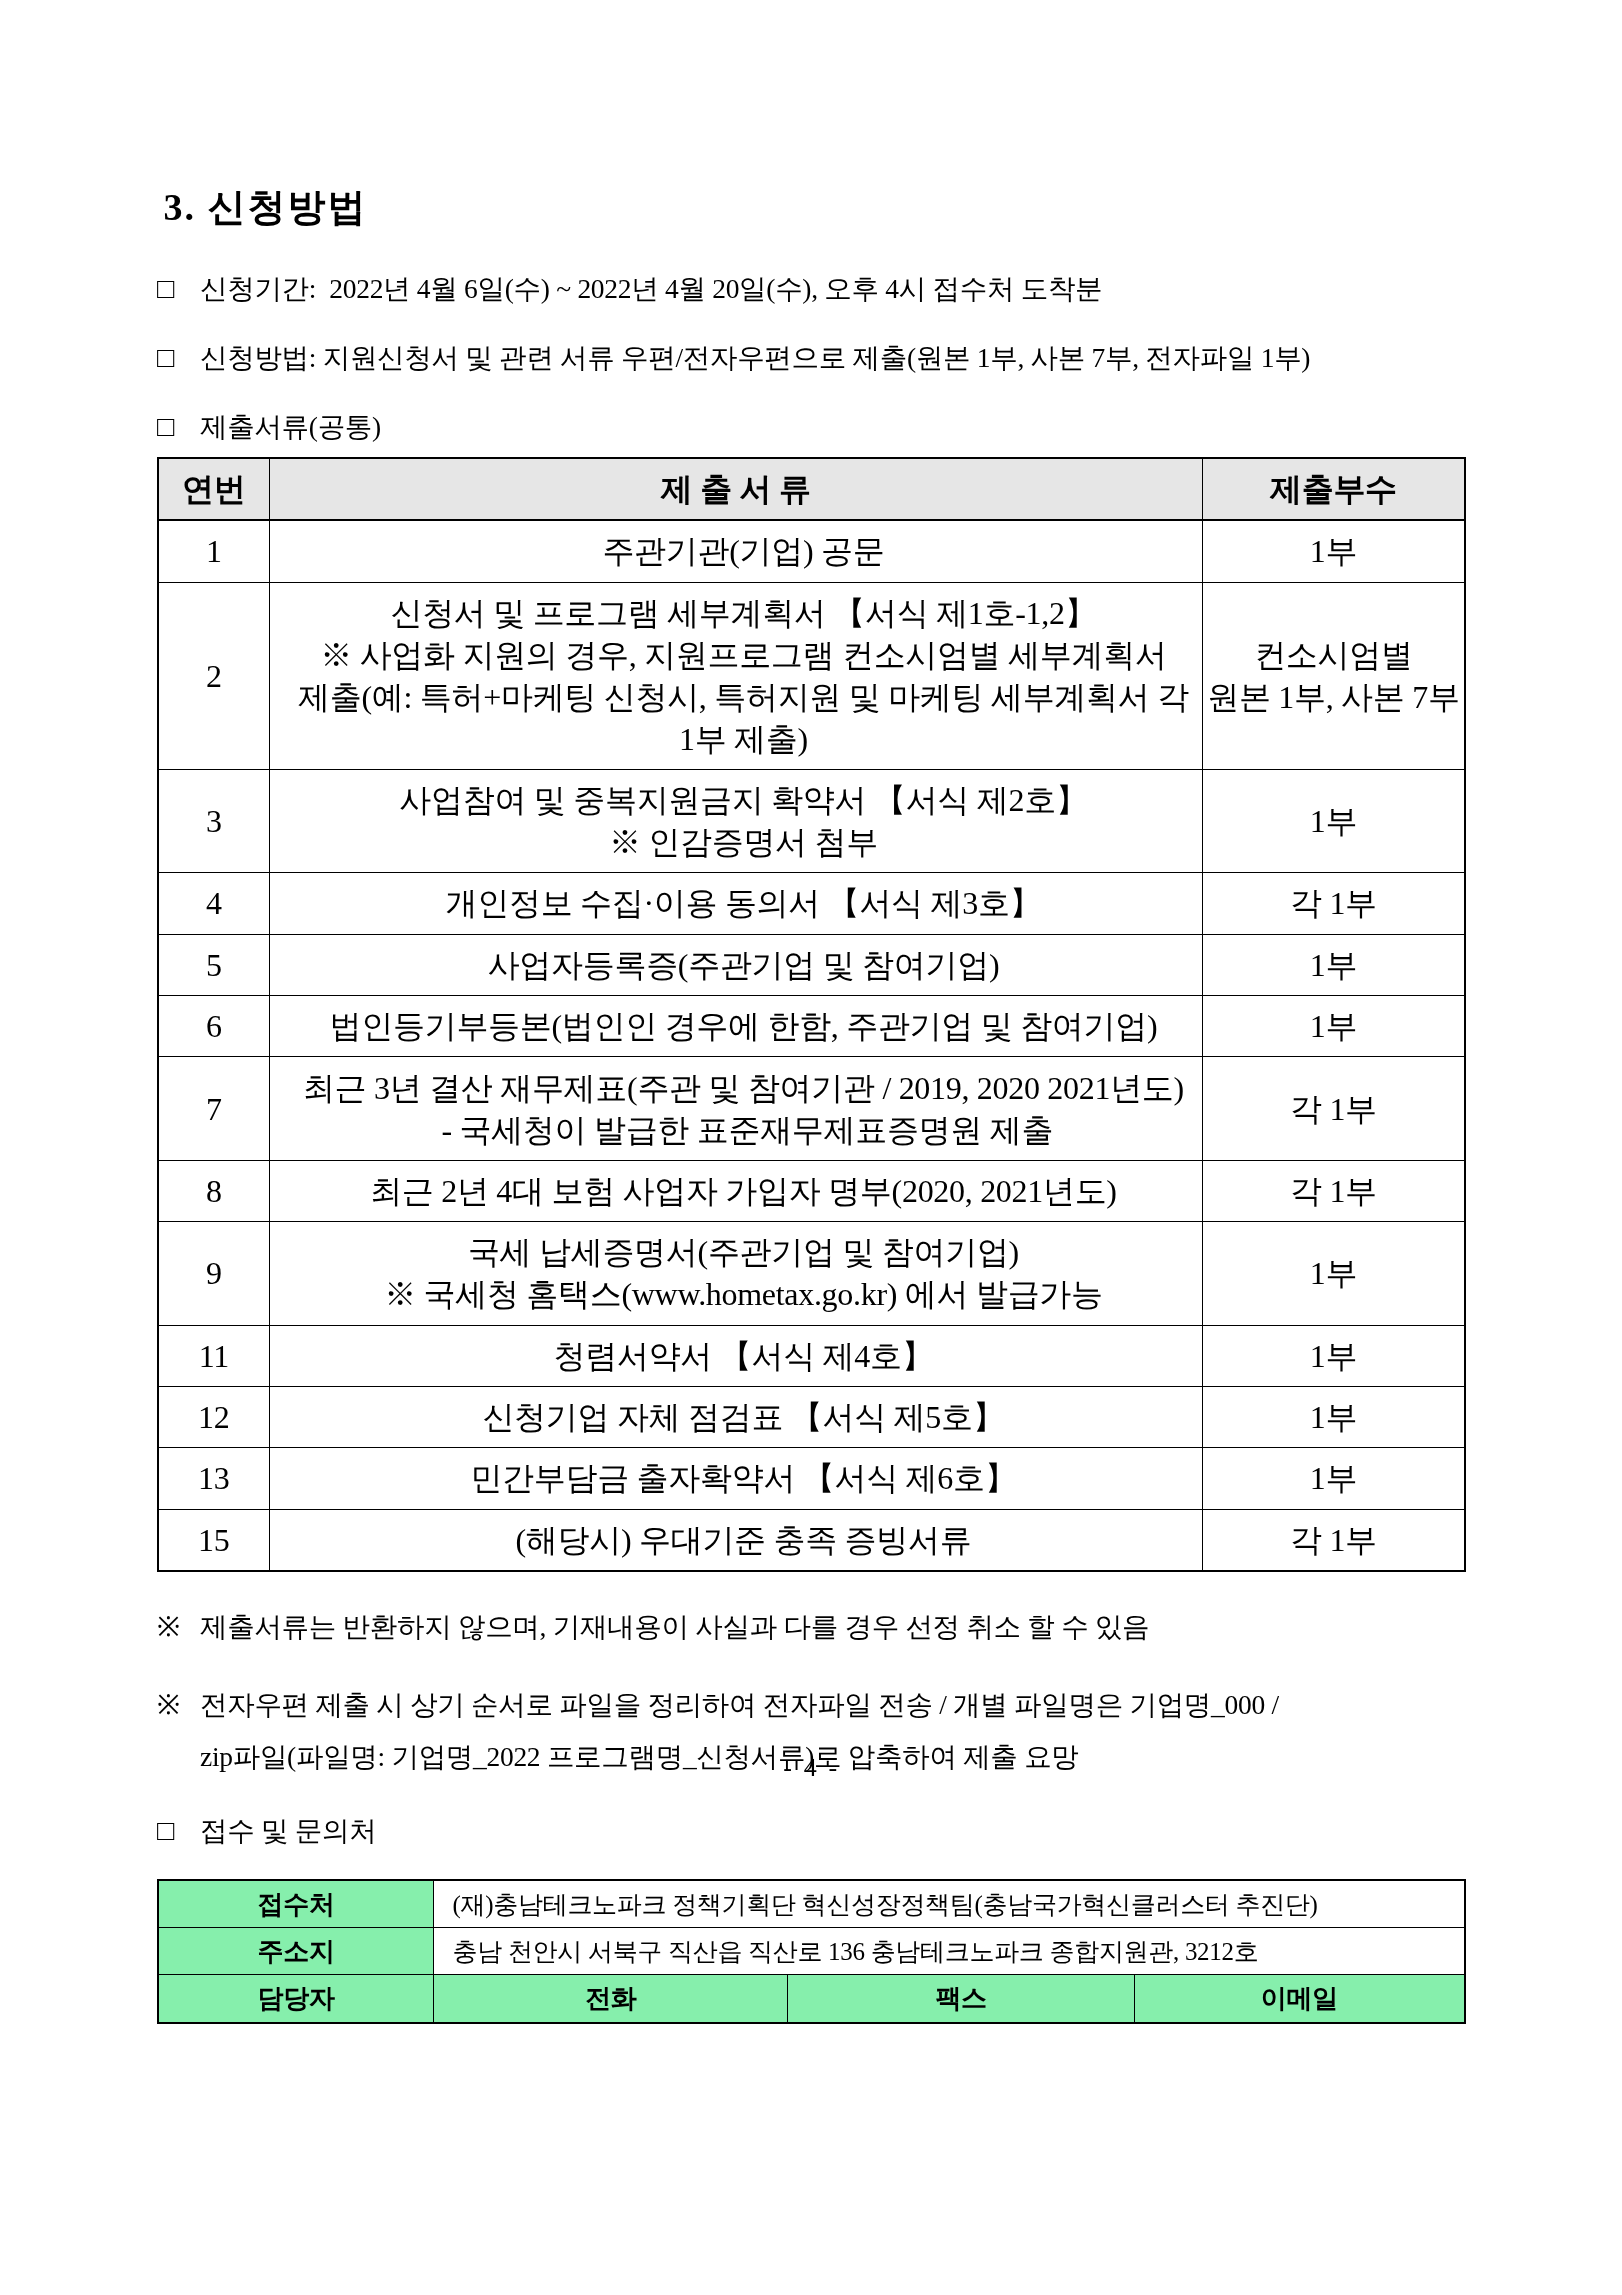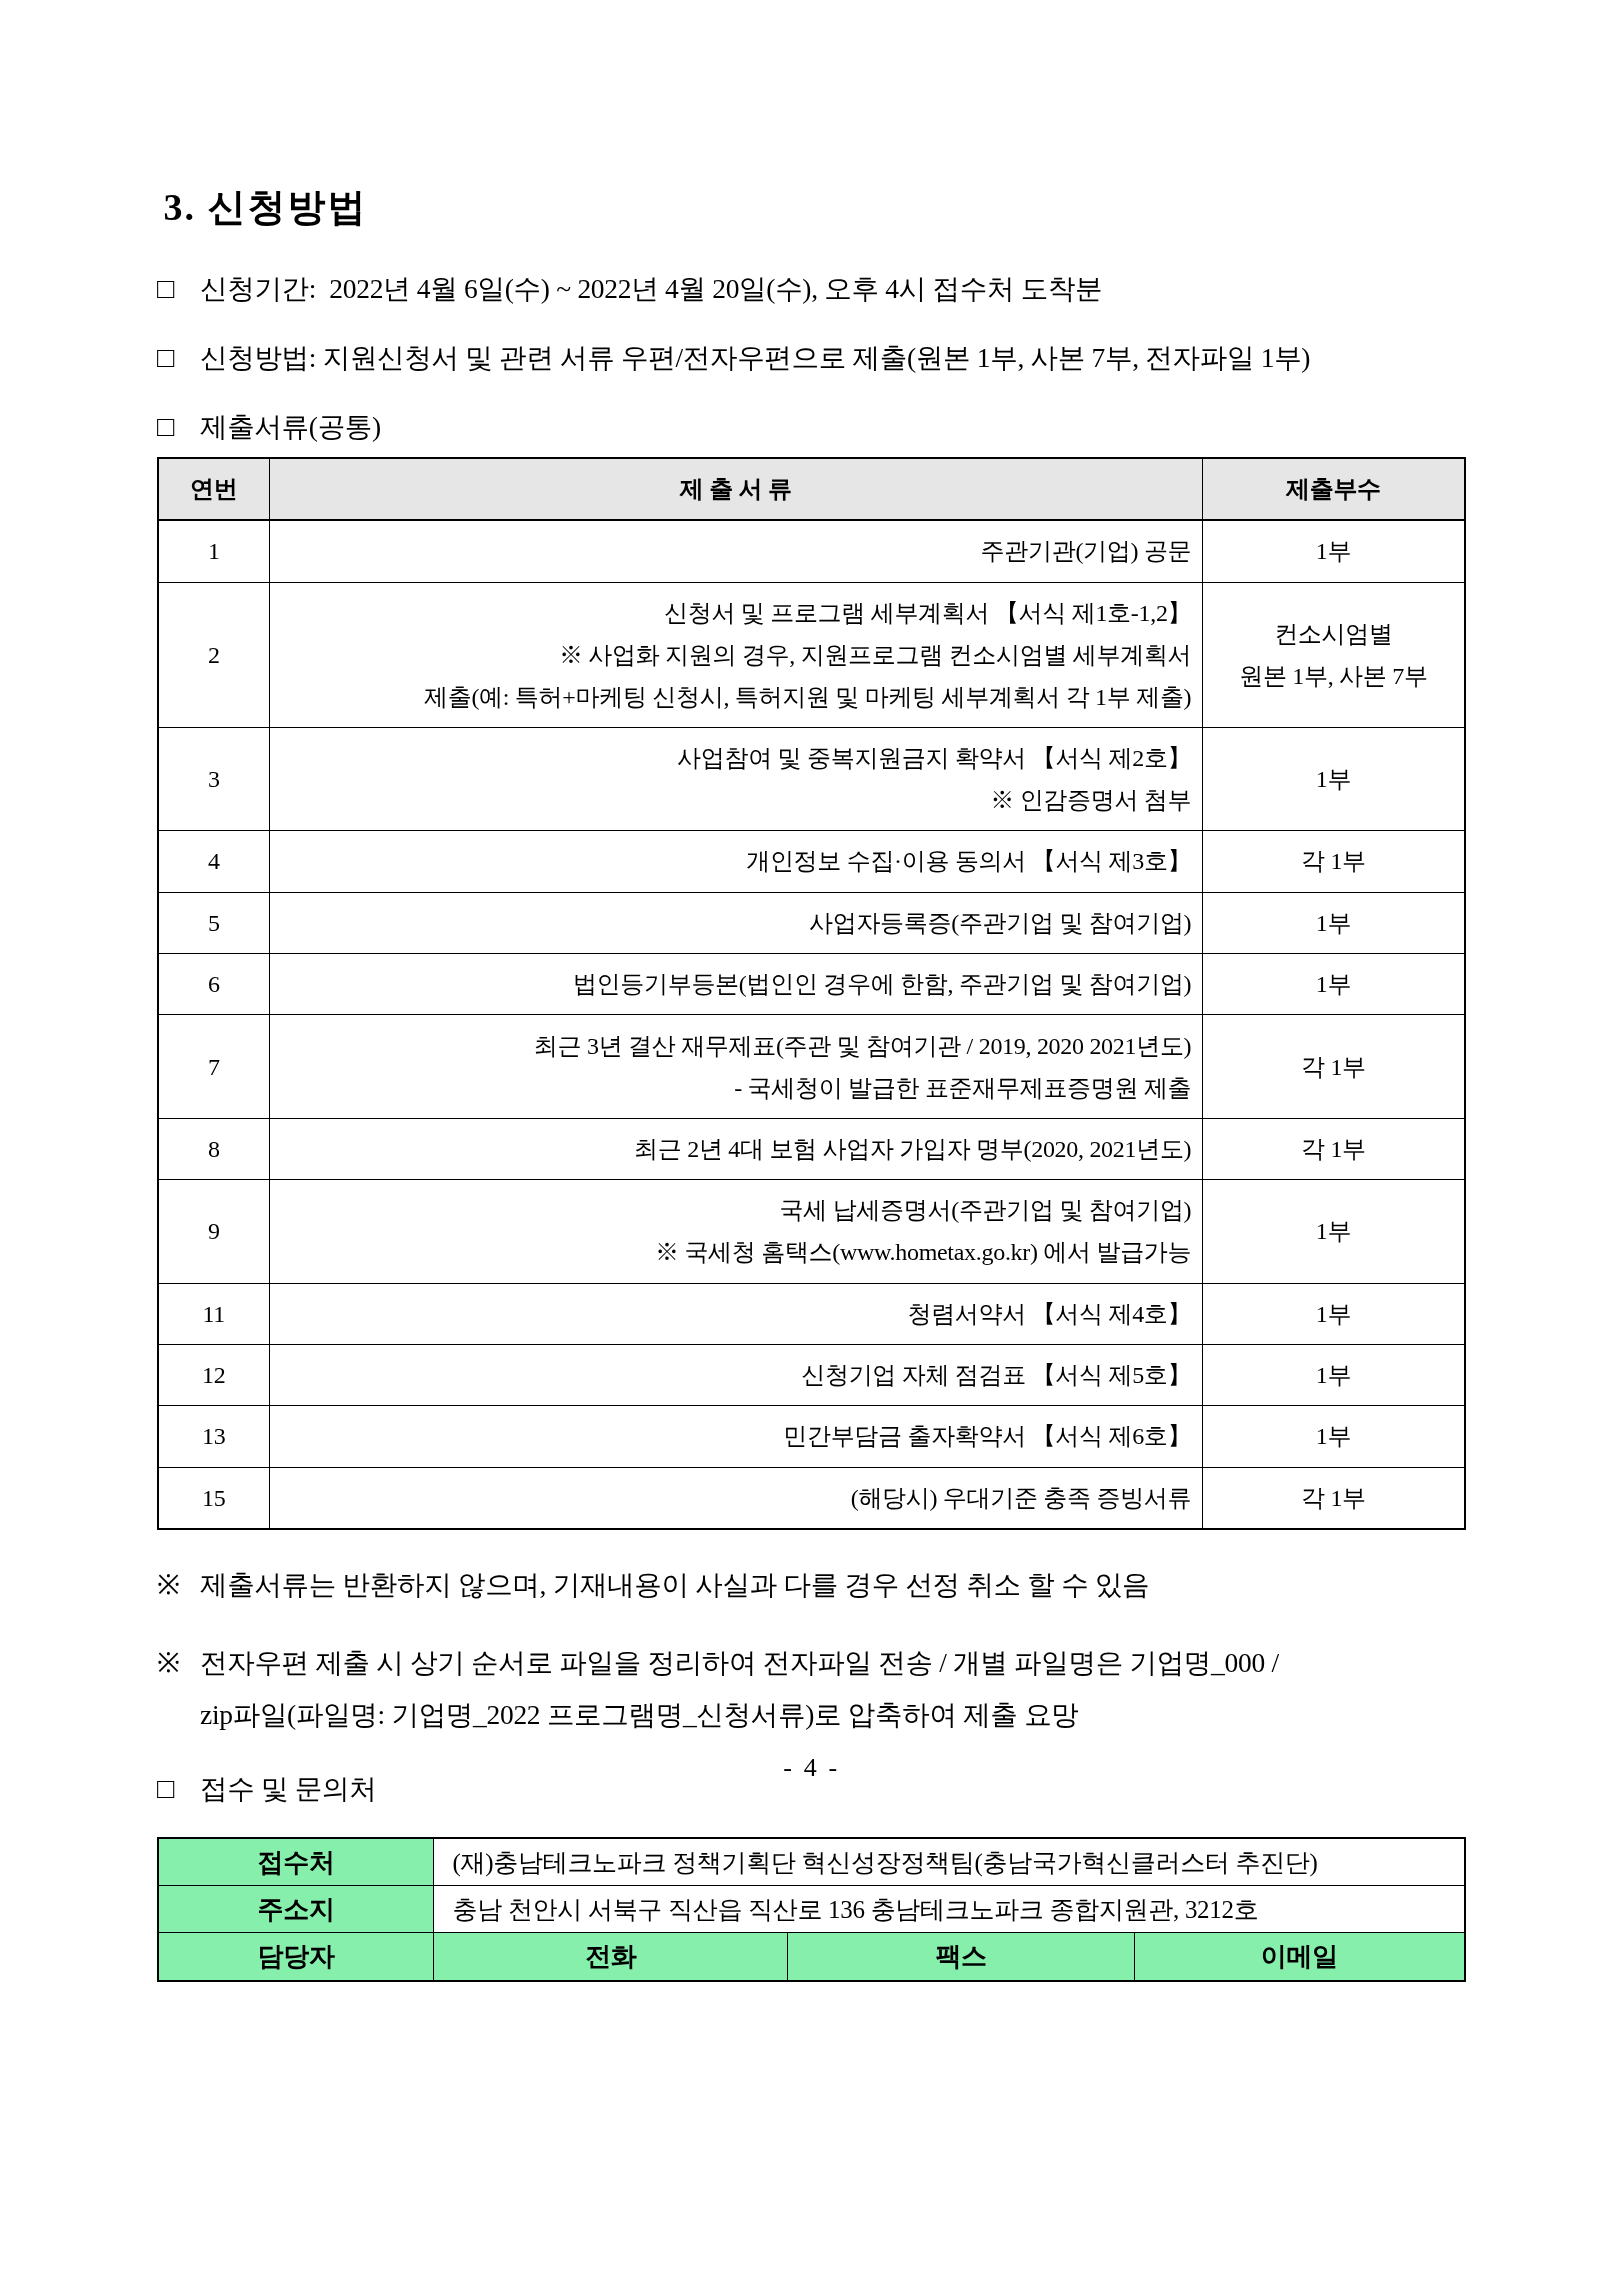--- a/index.html
+++ b/index.html
@@ -4,24 +4,24 @@
 <style>
   html,body{margin:0;padding:0;background:#ffffff;color:#000;}
   body{width:1623px;height:2295px;font-family:"Liberation Serif","DejaVu Serif",serif;}
   .page{position:relative;box-sizing:border-box;width:1623px;height:1893px;padding:182px 157px 0 157px;}
   .title{font-size:38px;font-weight:bold;letter-spacing:2px;margin:0 0 38px 6.5px;}
   .bullet{display:flex;align-items:baseline;font-size:27.5px;letter-spacing:-0.3px;margin:0 0 33px 0;}
   .bullet .marker{flex:0 0 43px;font-size:29px;}
   .bullet .btext{white-space:pre-wrap;}
   table{border-collapse:collapse;width:100%;table-layout:fixed;}
   .docs-table{border:2px solid #000;margin-top:3.9px;}
-  .docs-table th,.docs-table td{border:1.3px solid #000;font-size:24px;letter-spacing:-0.3px;line-height:42px;vertical-align:middle;box-sizing:border-box;}
+  .docs-table th,.docs-table td{border:1.3px solid #000;font-size:32px;letter-spacing:-0.3px;line-height:42px;vertical-align:middle;box-sizing:border-box;}
   .docs-table thead th{background:#e6e6e6;font-weight:bold;text-align:center;border-bottom:2px solid #000;padding:9.2px 3.9px;}
   .c-no{text-align:center;padding:9.2px 3.9px;}
-  .c-doc{text-align:right;padding:9.2px 10.5px 9.2px 26px;white-space:pre-wrap;margin-top:48px;}
+  .c-doc{text-align:center;padding:9.2px 10.5px 9.2px 26px;white-space:pre-wrap;margin-top:48px;}
   .c-cnt{text-align:center;padding:9.2px 3.9px;white-space:pre-wrap;font-family:Liberation Serif, serif;}
   .notes{margin-top:29px;}
   .note{display:flex;align-items:baseline;font-size:27.5px;letter-spacing:-0.3px;margin:0 0 26px 0;}
   .note .marker{flex:0 0 43px;font-size:27.5px;}
   .note .ntext{white-space:pre-wrap;line-height:52px;}
   .contact-head{margin-top:30px;margin-bottom:0;}
   .contact-table{border:2px solid #000;margin-top:30px;}
   .contact-table th,.contact-table td{border:1.3px solid #000;font-size:25px;letter-spacing:-0.3px;line-height:41px;vertical-align:middle;box-sizing:border-box;padding:2.6px 6.5px;}
   .contact-table .lbl,.contact-table .hdr{background:#86efac;font-weight:bold;text-align:center;font-size:26px;}
   .contact-table .val{text-align:left;padding-left:18.3px;}

